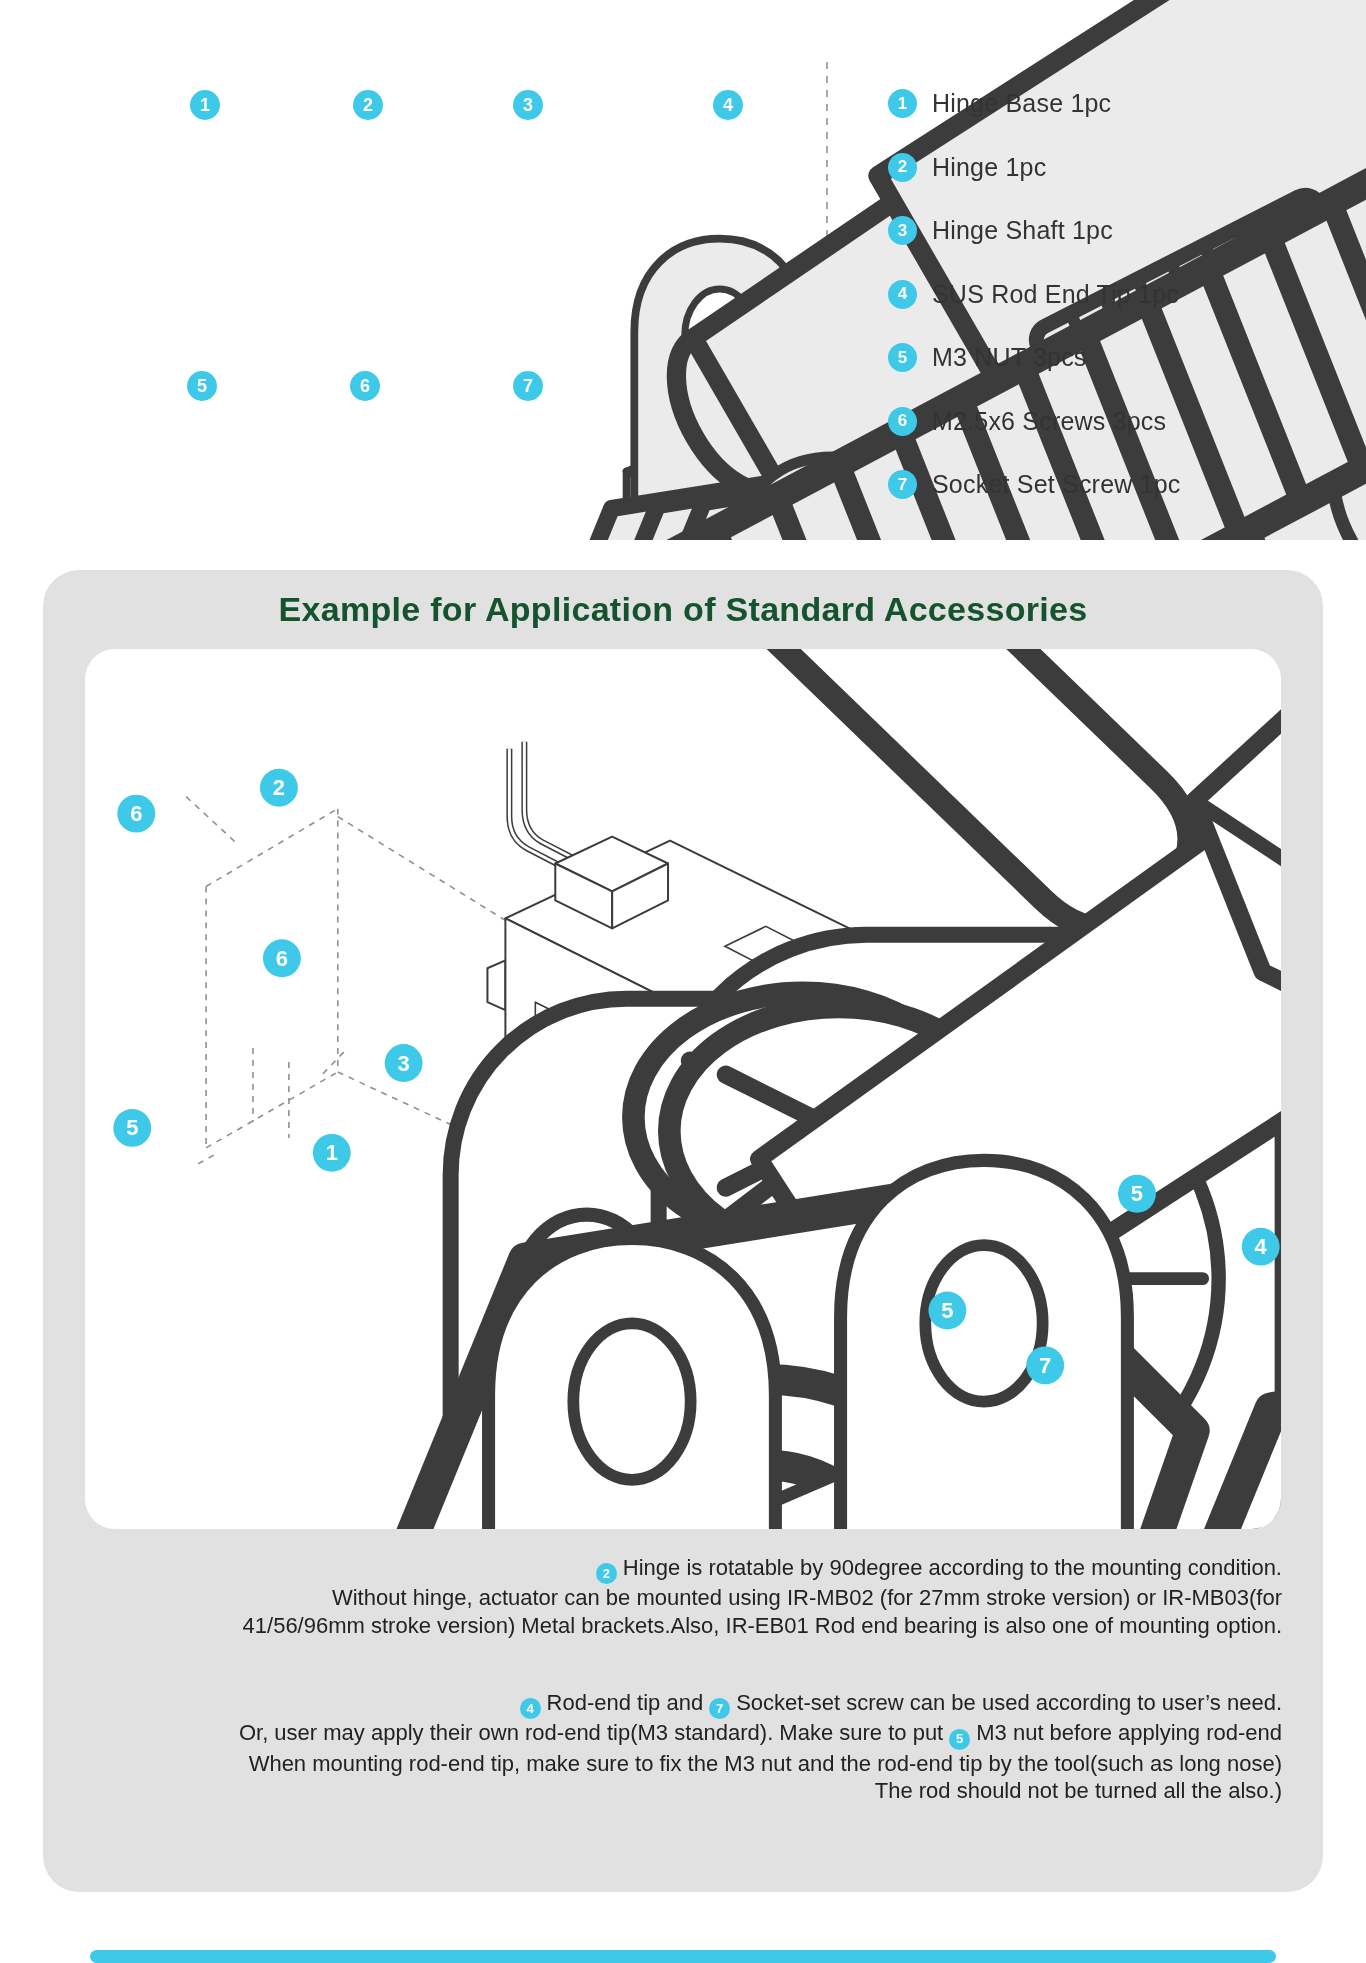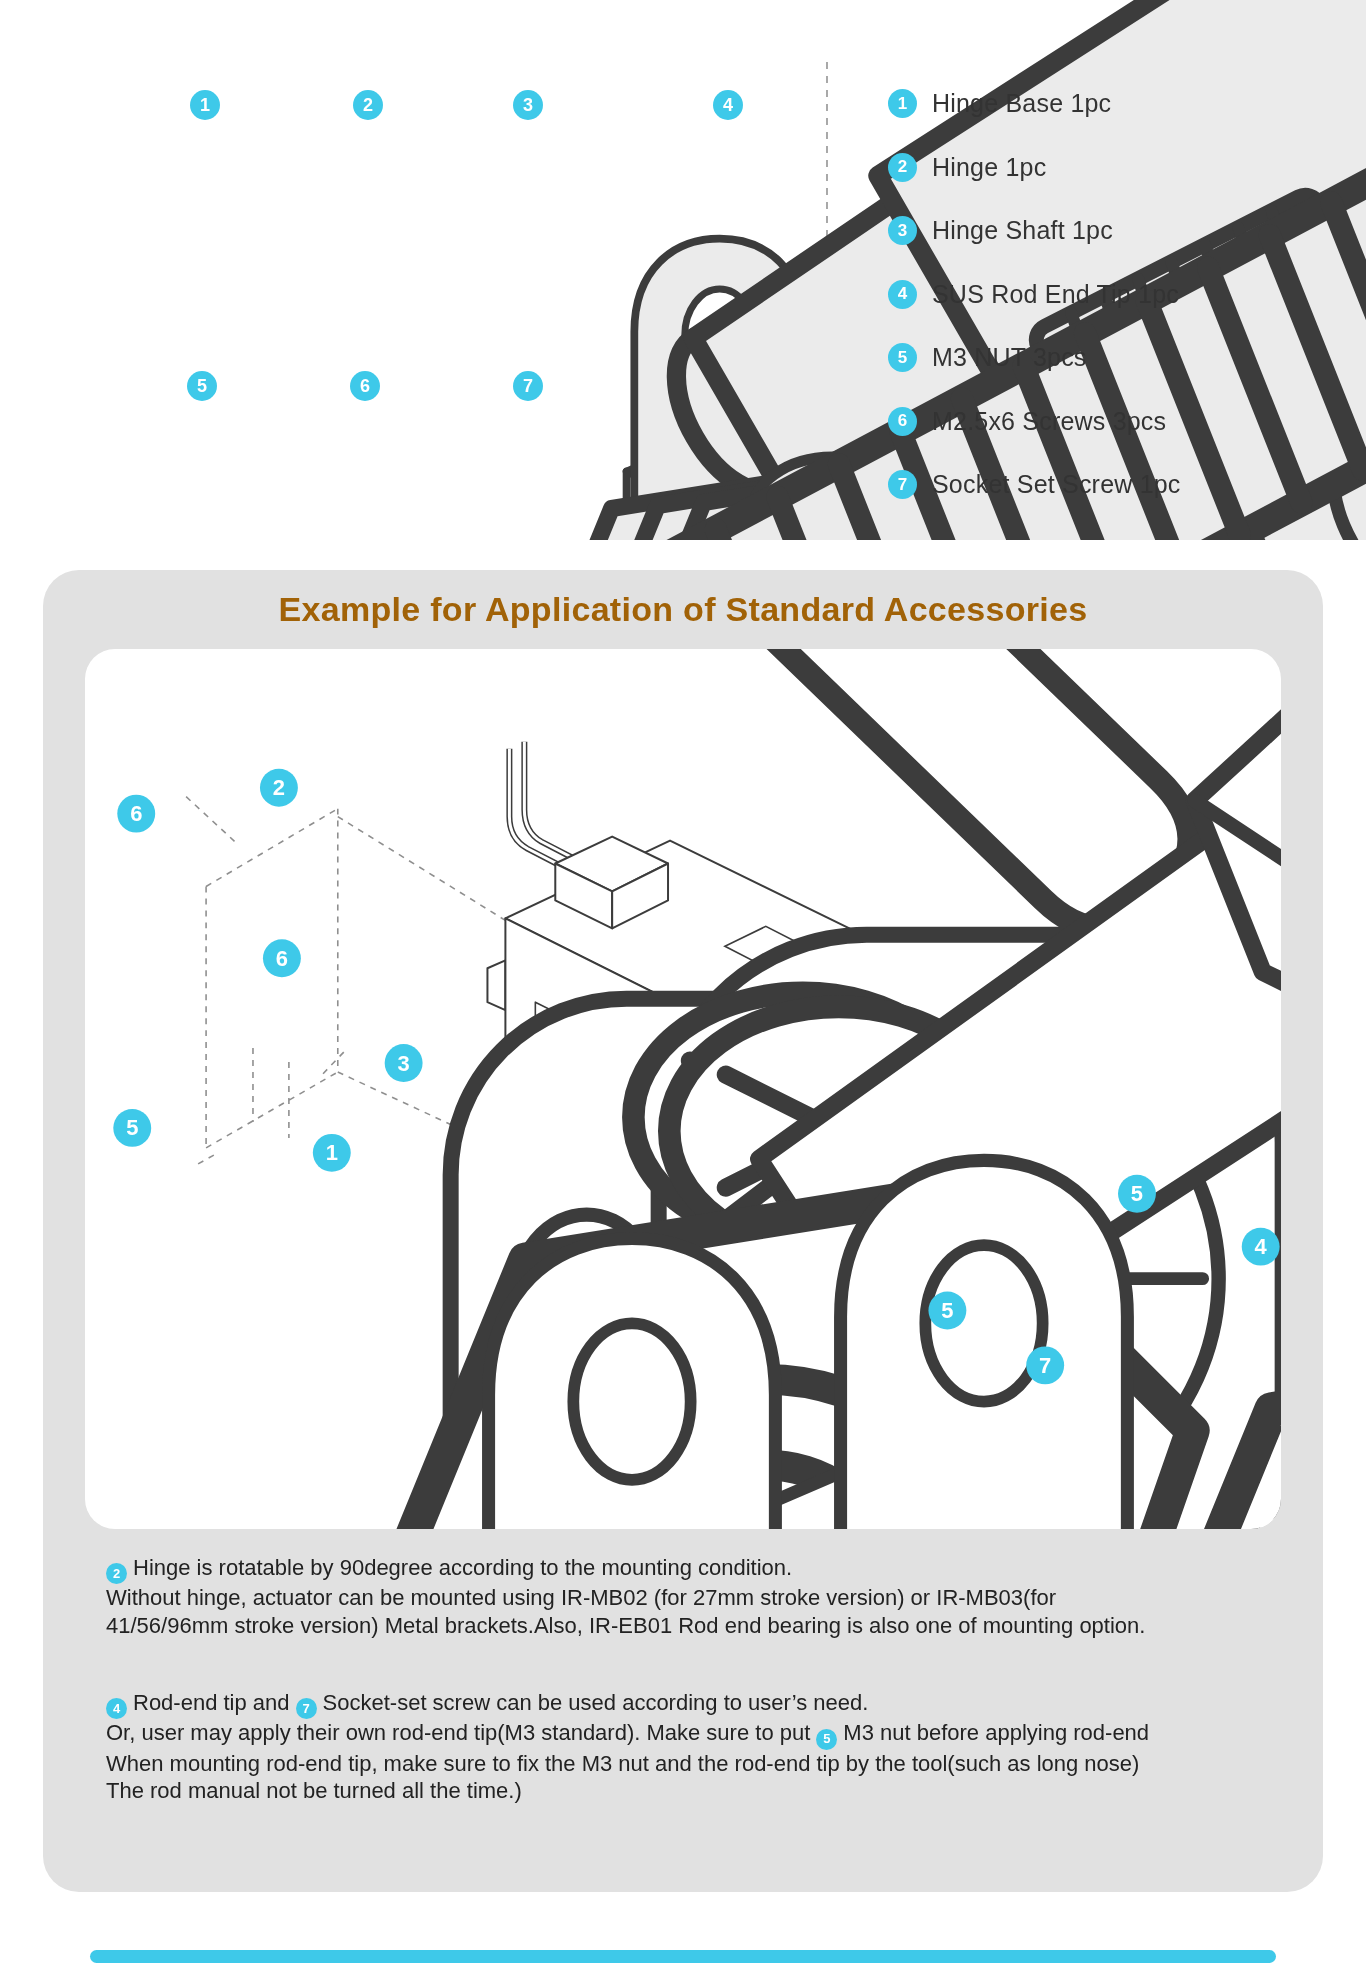--- a/index.html
+++ b/index.html
@@ -26,26 +26,26 @@
   .badge{display:inline-flex;align-items:center;justify-content:center;
          background:var(--accent,#3EC9E9);color:#fff;border-radius:50%;
          font-weight:600;flex:none;}
   .badge-legend{width:29px;height:29px;font-size:17px;margin-right:15px;}
   .legend-label{font-size:25px;color:#333;letter-spacing:.2px;white-space:nowrap;}
 
   
   .example-box{position:absolute;left:43px;top:570px;width:1280px;height:1322px;
                background:#E1E1E1;border-radius:36px;}
   .example-title{position:absolute;left:0;right:0;top:20px;text-align:center;
-                 font-size:34px;font-weight:600;color:#a16207;letter-spacing:.3px;}
+                 font-size:34px;font-weight:600;color:#14532d;letter-spacing:.3px;}
   .diagram-panel{position:absolute;left:42px;top:79px;width:1196px;height:880px;
                  background:#fff;border-radius:30px;overflow:hidden;}
 
   
-  .notes{position:absolute;left:63px;width:1190px;font-size:22px;line-height:27.5px;color:#222;}
+  .notes{position:absolute;left:49px;width:1190px;font-size:22px;line-height:27.5px;color:#222;text-align:right;}
   .notes-1{top:984px;}
   .notes-2{top:1119px;}
   .nbadge{display:inline-flex;align-items:center;justify-content:center;
           width:21px;height:21px;border-radius:50%;background:var(--accent,#3EC9E9);
           color:#fff;font-size:13px;font-weight:600;vertical-align:-3px;margin:0 6px;}
 
   
   .footer-bar{position:absolute;left:90px;bottom:0;width:1186px;height:13px;
               background:var(--accent,#3EC9E9);border-radius:7px;}
 </style>
@@ -320,19 +320,19 @@
     </div>
 
     <div class="notes notes-2">
       <div>
         <span class="nbadge" style="margin-left:0">4</span><span>Rod-end tip and</span><span class="nbadge">7</span><span>Socket-set screw can be used according to user’s need.</span>
       </div>
       <div>
         <span>Or, user may apply their own rod-end tip(M3 standard). Make sure to put</span><span class="nbadge">5</span><span>M3 nut before applying rod-end</span>
       </div>
       <div>When mounting rod-end tip, make sure to fix the M3 nut and the rod-end tip by the tool(such as long nose)</div>
-      <div>The rod manual not be turned all the time.)</div>
+      <div>The rod should not be turned all the also.)</div>
     </div>
   </div>
 
   <div class="footer-bar"></div>
 
 </div>
 
 </body></html>

